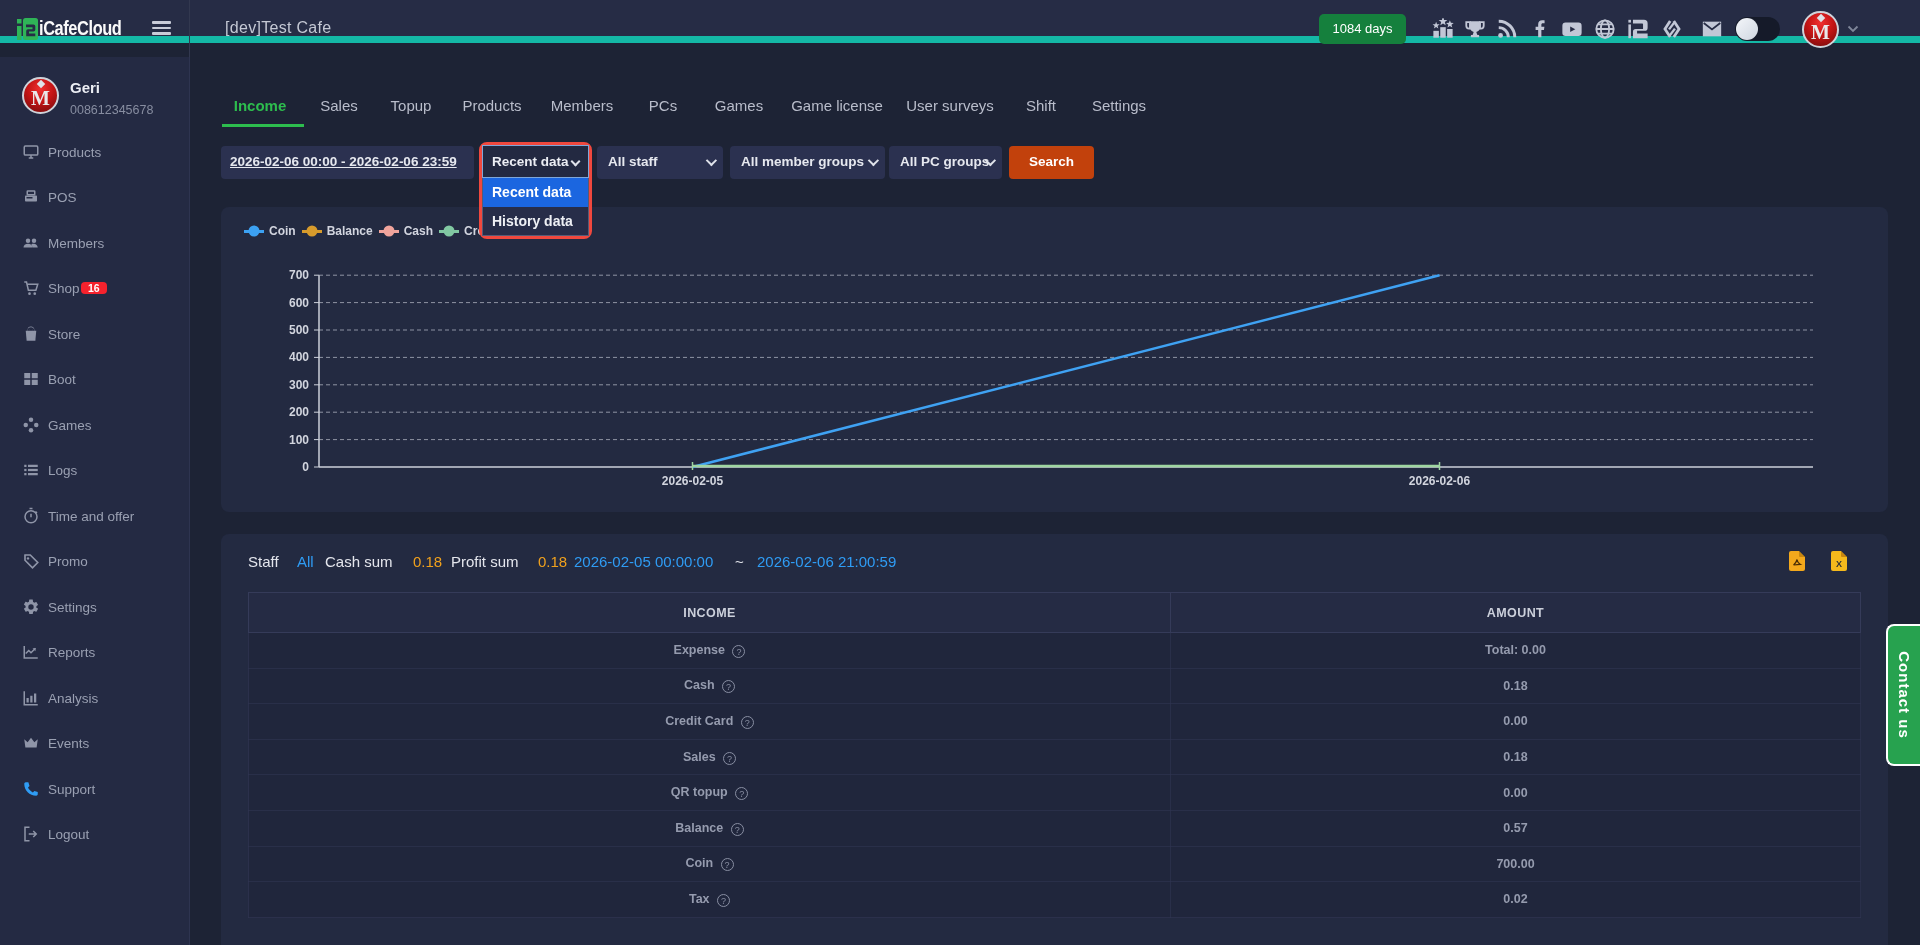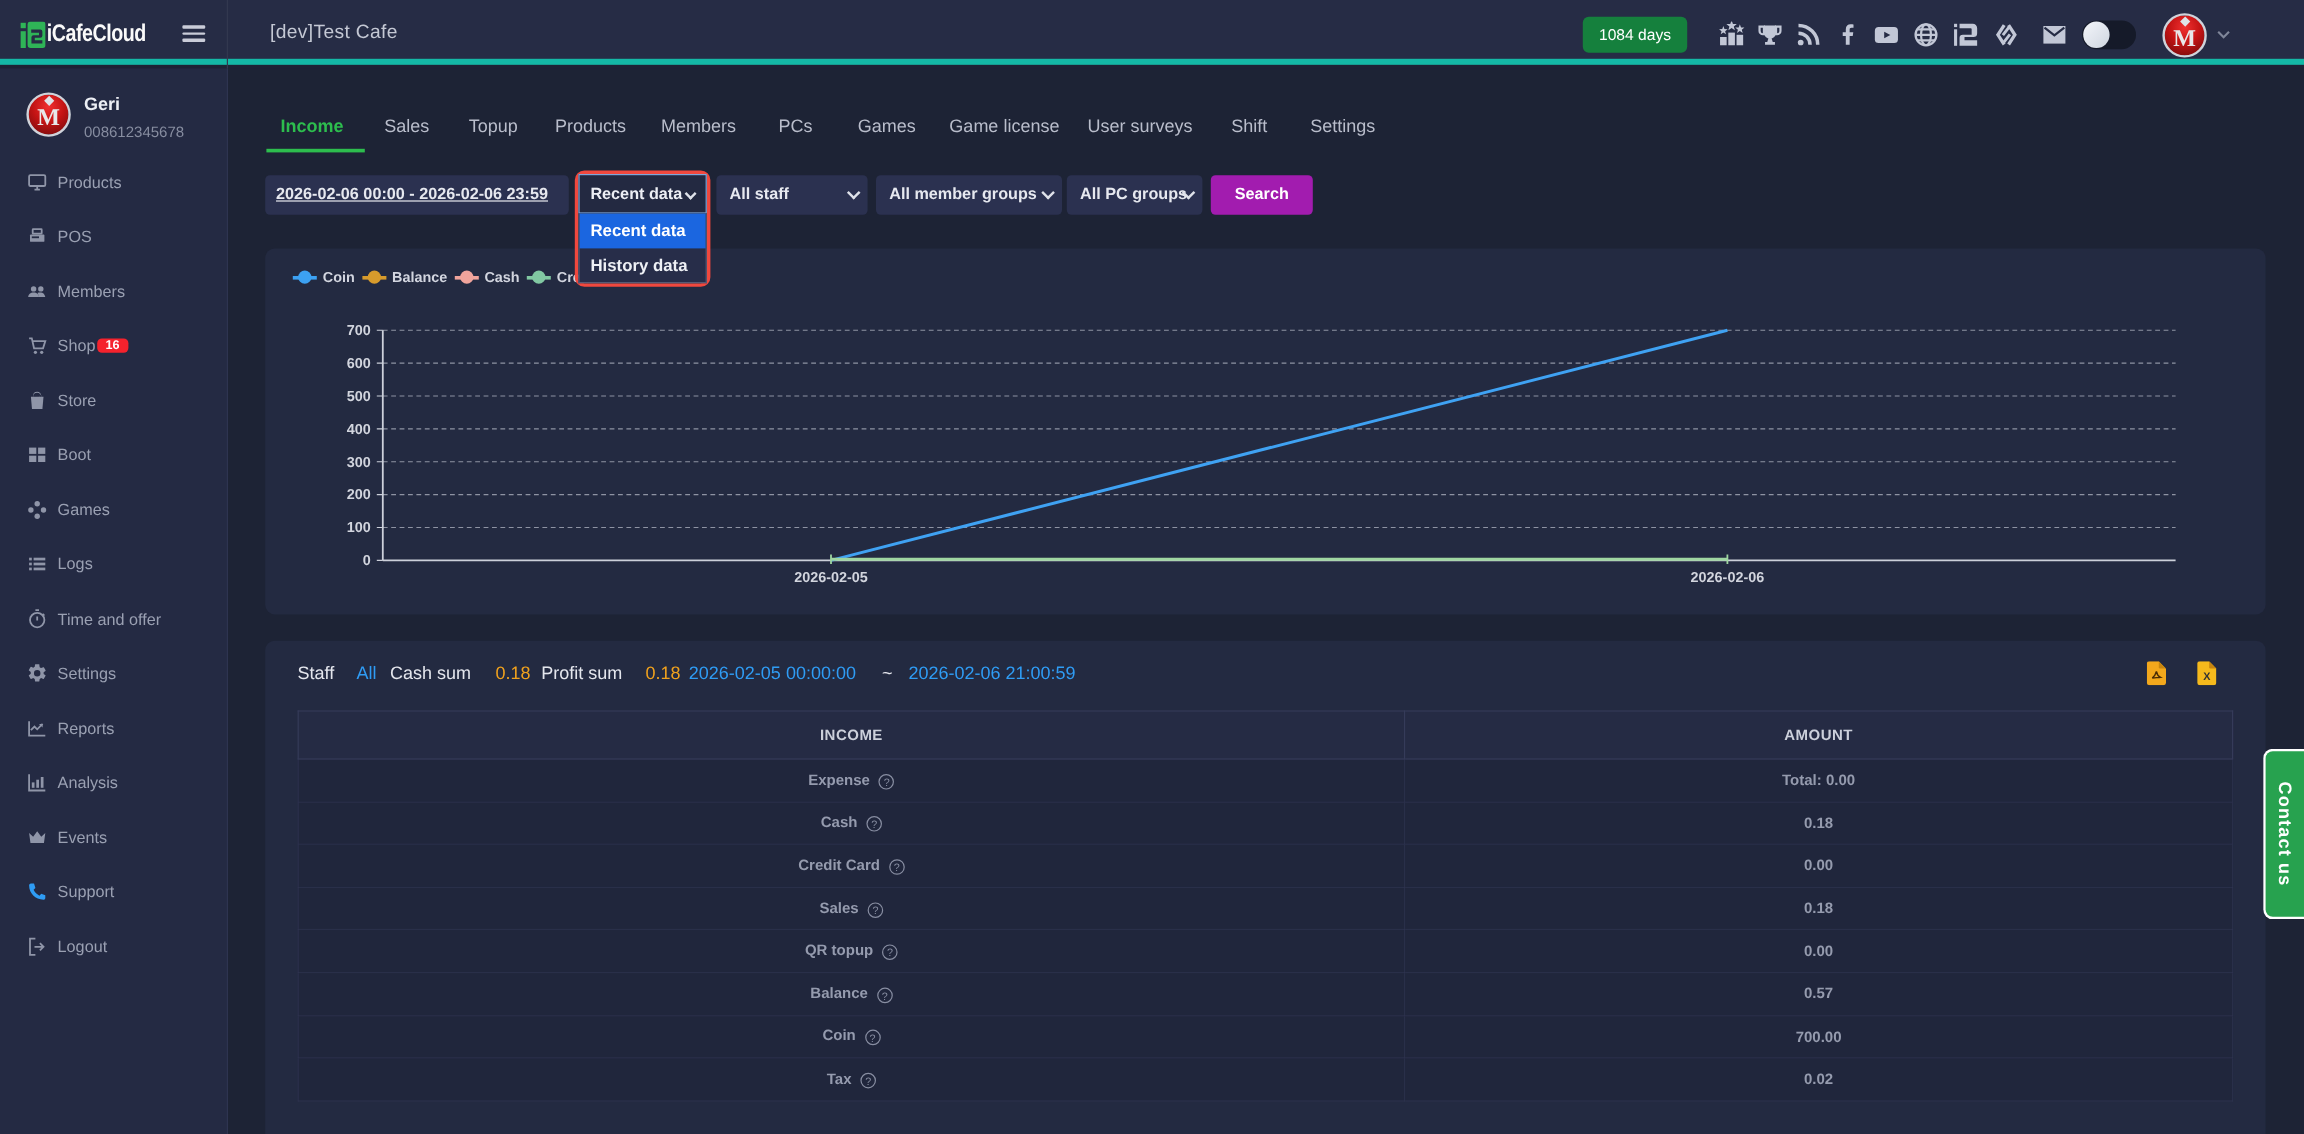--- a/index.html
+++ b/index.html
@@ -1,20 +1,20 @@
 <!DOCTYPE html>
 <html><head>
 <meta charset="utf-8">
 <style>
 * { margin:0; padding:0; box-sizing:border-box; }
 html,body { width:1920px; height:945px; overflow:hidden; }
 body { font-family:"Liberation Sans", sans-serif; background:#1d2335; position:relative; }
 
 
-#header { position:absolute; left:0; top:0; width:1920px; height:54px; background:#262c45; border-bottom:5px solid #14b8a6; z-index:20; }
+#header { position:absolute; left:0; top:0; width:1920px; height:43px; background:#262c45; border-bottom:7px solid #14b8a6; z-index:20; }
 #hdr-divider { position:absolute; left:189px; top:0; width:1px; height:57px; background:#32384f; }
 #logo-text { position:absolute; left:39px; top:17px; font-size:20px; font-weight:bold; color:#fafafa; letter-spacing:-0.5px; transform:scaleX(0.82); transform-origin:left; }
 #burger { position:absolute; left:152px; top:21px; width:19px; height:14px; }
 #burger div { height:2.6px; background:#c9ccd8; margin-bottom:3.1px; border-radius:1px; }
 #page-title { position:absolute; left:225px; top:19px; font-size:16px; color:#c4c8d4; letter-spacing:0.3px; }
 
 
 #sidebar { position:absolute; left:0; top:57px; width:190px; height:888px; background:#242a43; border-right:1px solid #2e3450; z-index:10; }
 .avatar { border-radius:50%; background:radial-gradient(circle at 50% 30%, #f03030 0%, #c41414 45%, #6d0a0c 100%); border:2px solid #cfd3da; position:relative; overflow:hidden; }
 .avatar .m { position:absolute; left:0; right:0; text-align:center; color:#e8e8ea; font-weight:bold; font-family:"Liberation Serif",serif; }
@@ -230,20 +230,27 @@
         </svg>
         <span class="lbl">Logs</span>
       </div>
       <div class="mi">
         <svg width="18" height="18" viewBox="0 0 24 24">
           <circle cx="12" cy="13" r="8" fill="none" stroke="#8f95a8" stroke-width="2"></circle>
           <path d="M12 9v4.5M10 2h4" stroke="#8f95a8" stroke-width="2"></path>
           <path d="M18 6l2 2" stroke="#8f95a8" stroke-width="2"></path>
         </svg>
         <span class="lbl">Time and offer</span>
+      </div>
+      <div class="mi">
+        <svg width="18" height="18" viewBox="0 0 24 24">
+          <path d="M3 4h8l10 10-7 7L4 11V4z" fill="none" stroke="#8f95a8" stroke-width="2.2"></path>
+          <circle cx="8" cy="8.5" r="1.6" fill="#8f95a8"></circle>
+        </svg>
+        <span class="lbl">Promo</span>
       </div>
       <div class="mi">
         <svg width="18" height="18" viewBox="0 0 24 24">
           <path d="M19.14 12.94a7 7 0 0 0 .06-.94 7 7 0 0 0-.06-.94l2.03-1.58a.5.5 0 0 0 .12-.64l-1.92-3.32a.5.5 0 0 0-.61-.22l-2.39.96a7.3 7.3 0 0 0-1.62-.94l-.36-2.54A.5.5 0 0 0 13.9 2h-3.8a.5.5 0 0 0-.49.42l-.36 2.54a7.3 7.3 0 0 0-1.62.94l-2.39-.96a.5.5 0 0 0-.61.22L2.71 8.48a.5.5 0 0 0 .12.64l2.03 1.58a7 7 0 0 0 0 1.88l-2.03 1.58a.5.5 0 0 0-.12.64l1.92 3.32c.14.24.42.34.61.22l2.39-.96c.5.38 1.03.7 1.62.94l.36 2.54c.04.24.24.42.49.42h3.8c.25 0 .45-.18.49-.42l.36-2.54a7.3 7.3 0 0 0 1.62-.94l2.39.96c.19.12.47.02.61-.22l1.92-3.32a.5.5 0 0 0-.12-.64zM12 15.6A3.6 3.6 0 1 1 15.6 12 3.6 3.6 0 0 1 12 15.6z" fill="#8f95a8"></path>
         </svg>
         <span class="lbl">Settings</span>
       </div>
       <div class="mi">
         <svg width="18" height="18" viewBox="0 0 24 24">
           <path d="M3 4v16h18" stroke="#8f95a8" stroke-width="2" fill="none"></path>
@@ -295,21 +302,21 @@
     <span class="tab" style="left:950px;">User surveys</span>
     <span class="tab" style="left:1041px;">Shift</span>
     <span class="tab" style="left:1119px;">Settings</span>
   </div>
 <div id="tab-underline"></div>
 
 <div class="ctl" id="dateinput" style="left:221px;width:253px;padding-left:9px;text-decoration:underline;">2026-02-06 00:00 - 2026-02-06 23:59</div>
 <div class="ctl sel" style="left:597px;width:126px;padding-left:11px;">All staff<span class="chev"></span></div>
 <div class="ctl sel" style="left:730px;width:155px;padding-left:11px;">All member groups<span class="chev"></span></div>
 <div class="ctl sel" style="left:889px;width:113px;padding-left:11px;">All PC groups<span class="chev"></span></div>
-<div class="ctl" id="searchbtn" style="left:1009px;width:85px;background:#a21caf;text-align:center;color:#fff;font-weight:bold;">Search</div>
+<div class="ctl" id="searchbtn" style="left:1009px;width:85px;background:#c2410c;text-align:center;color:#fff;font-weight:bold;">Search</div>
 
 <div id="panel1"></div>
 <div id="legend">
     <div class="li">
       <span class="mark" style="background:#3ca1f2">
         <span class="dot" style="background:#3ca1f2"></span>
       </span>
       <span class="txt">Coin</span>
     </div>
     <div class="li">

